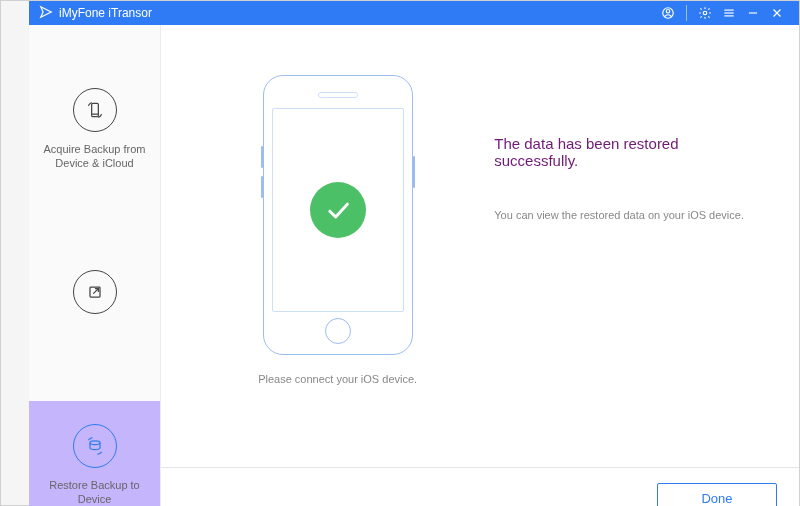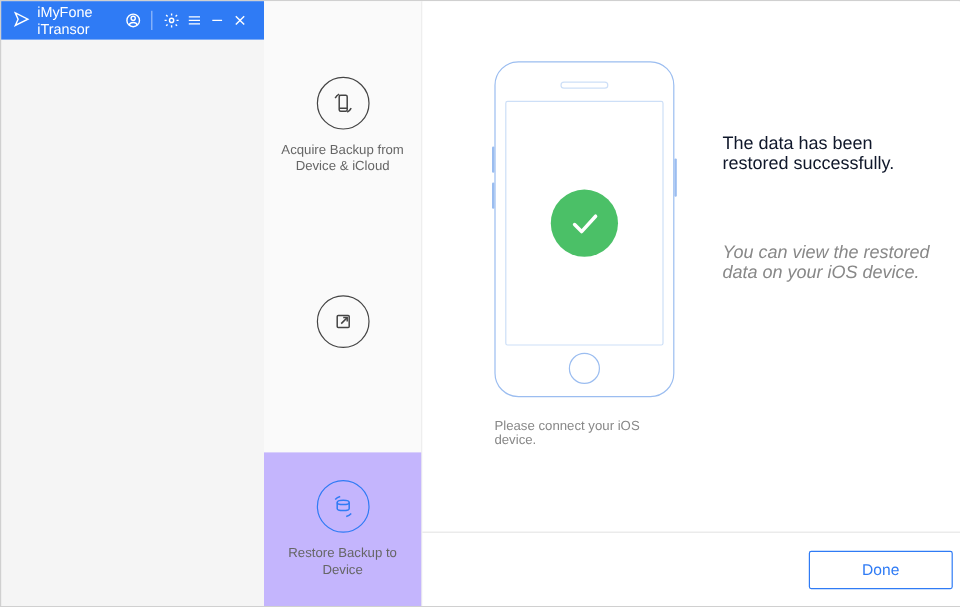--- a/index.html
+++ b/index.html
@@ -9,21 +9,22 @@
     display: flex;
     justify-content: center;
     align-items: flex-start;
   }
   .window {
     width: 800px;
     height: 506px;
     background: #f5f5f5;
     border: 1px solid #d0d0d0;
     display: flex;
-    flex-direction: row;
+    flex-direction: column;
+    padding-left: 28px;
   }
   .titlebar {
     height: 32px;
     background: #2f7bf5;
     display: flex;
     align-items: center;
     padding: 0 10px;
     color: #fff;
   }
   .titlebar .brand {
@@ -168,27 +169,26 @@
   .connect-text {
     font-size: 11px;
     color: #888;
   }
   .msg-col {
     padding-left: 40px;
     padding-top: 60px;
   }
   .msg-title {
     font-size: 15px;
-    color: #0f172a;
-    margin-bottom: 57px;
+    color: #701a75;
+    margin-bottom: 40px;
   }
   .msg-sub {
-    font-size: 15px;
+    font-size: 11px;
     color: #888;
-    font-style: italic;
   }
   .footer {
     height: 62px;
     border-top: 1px solid #e6e6e6;
     display: flex;
     align-items: center;
     justify-content: flex-end;
     padding: 0 22px;
     margin-top: 45px;
   }

